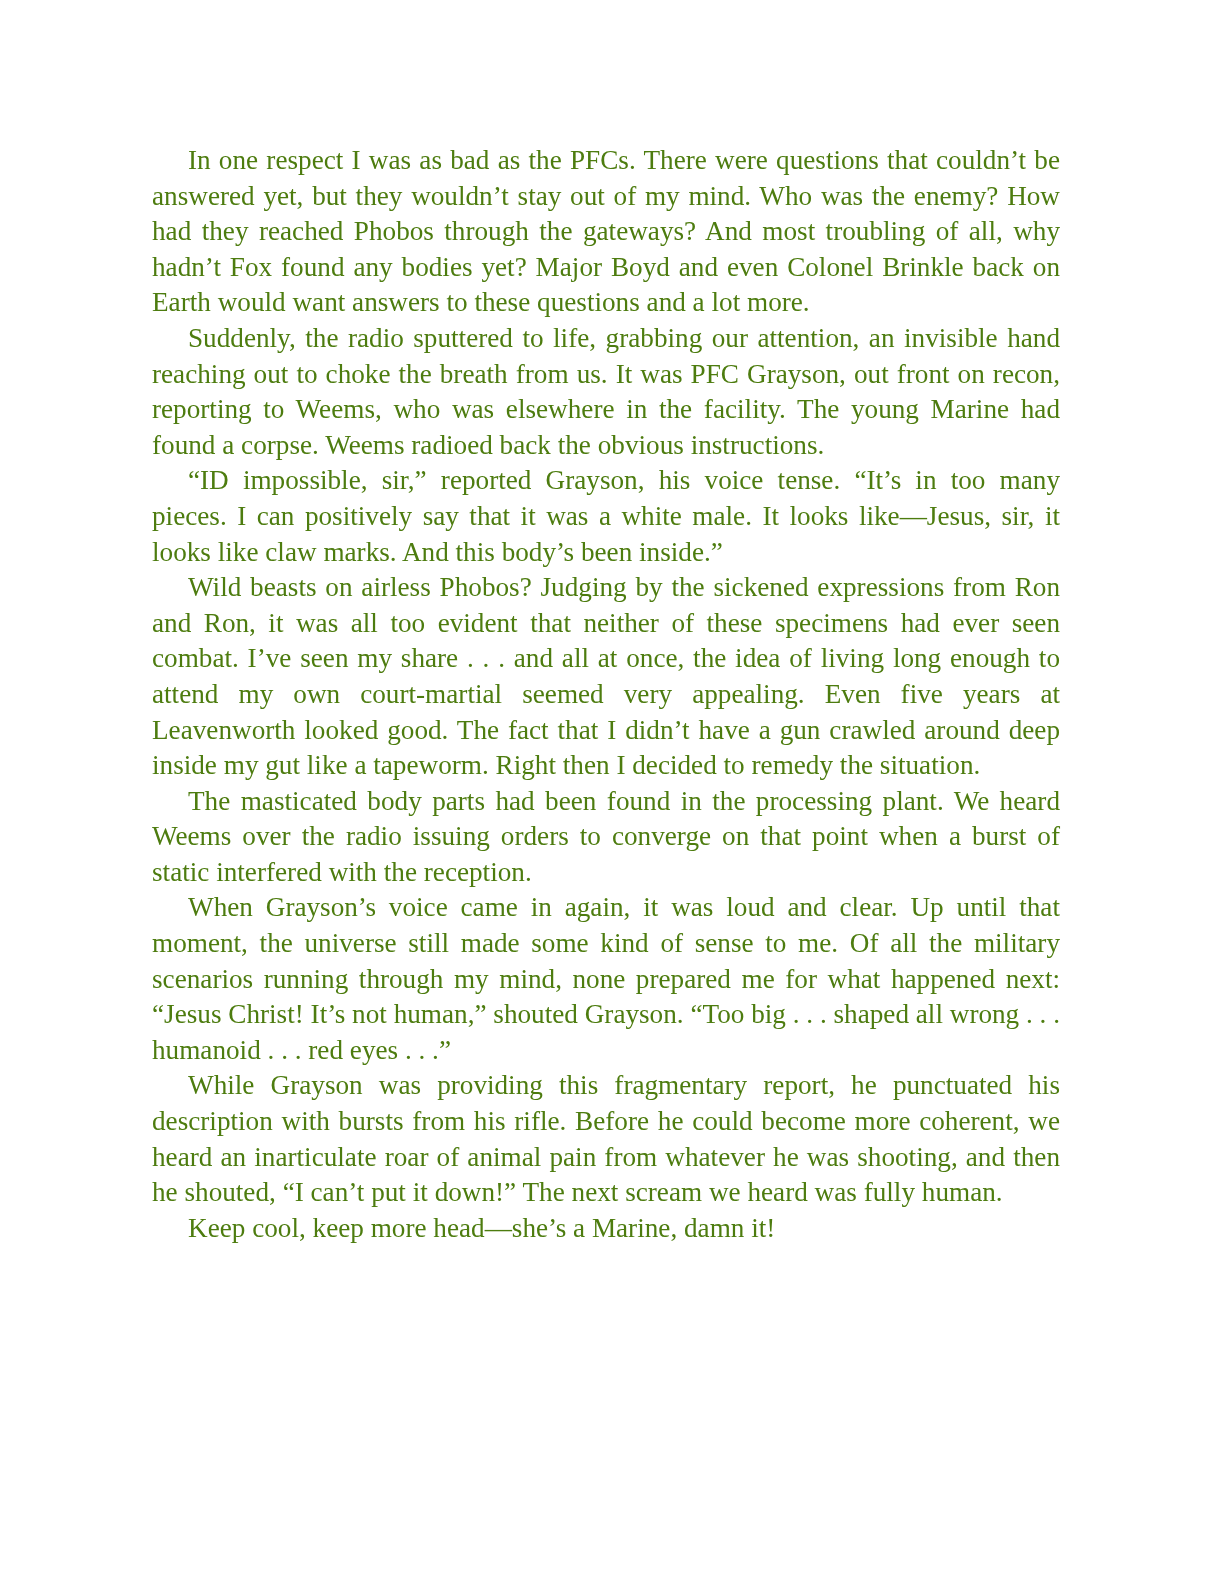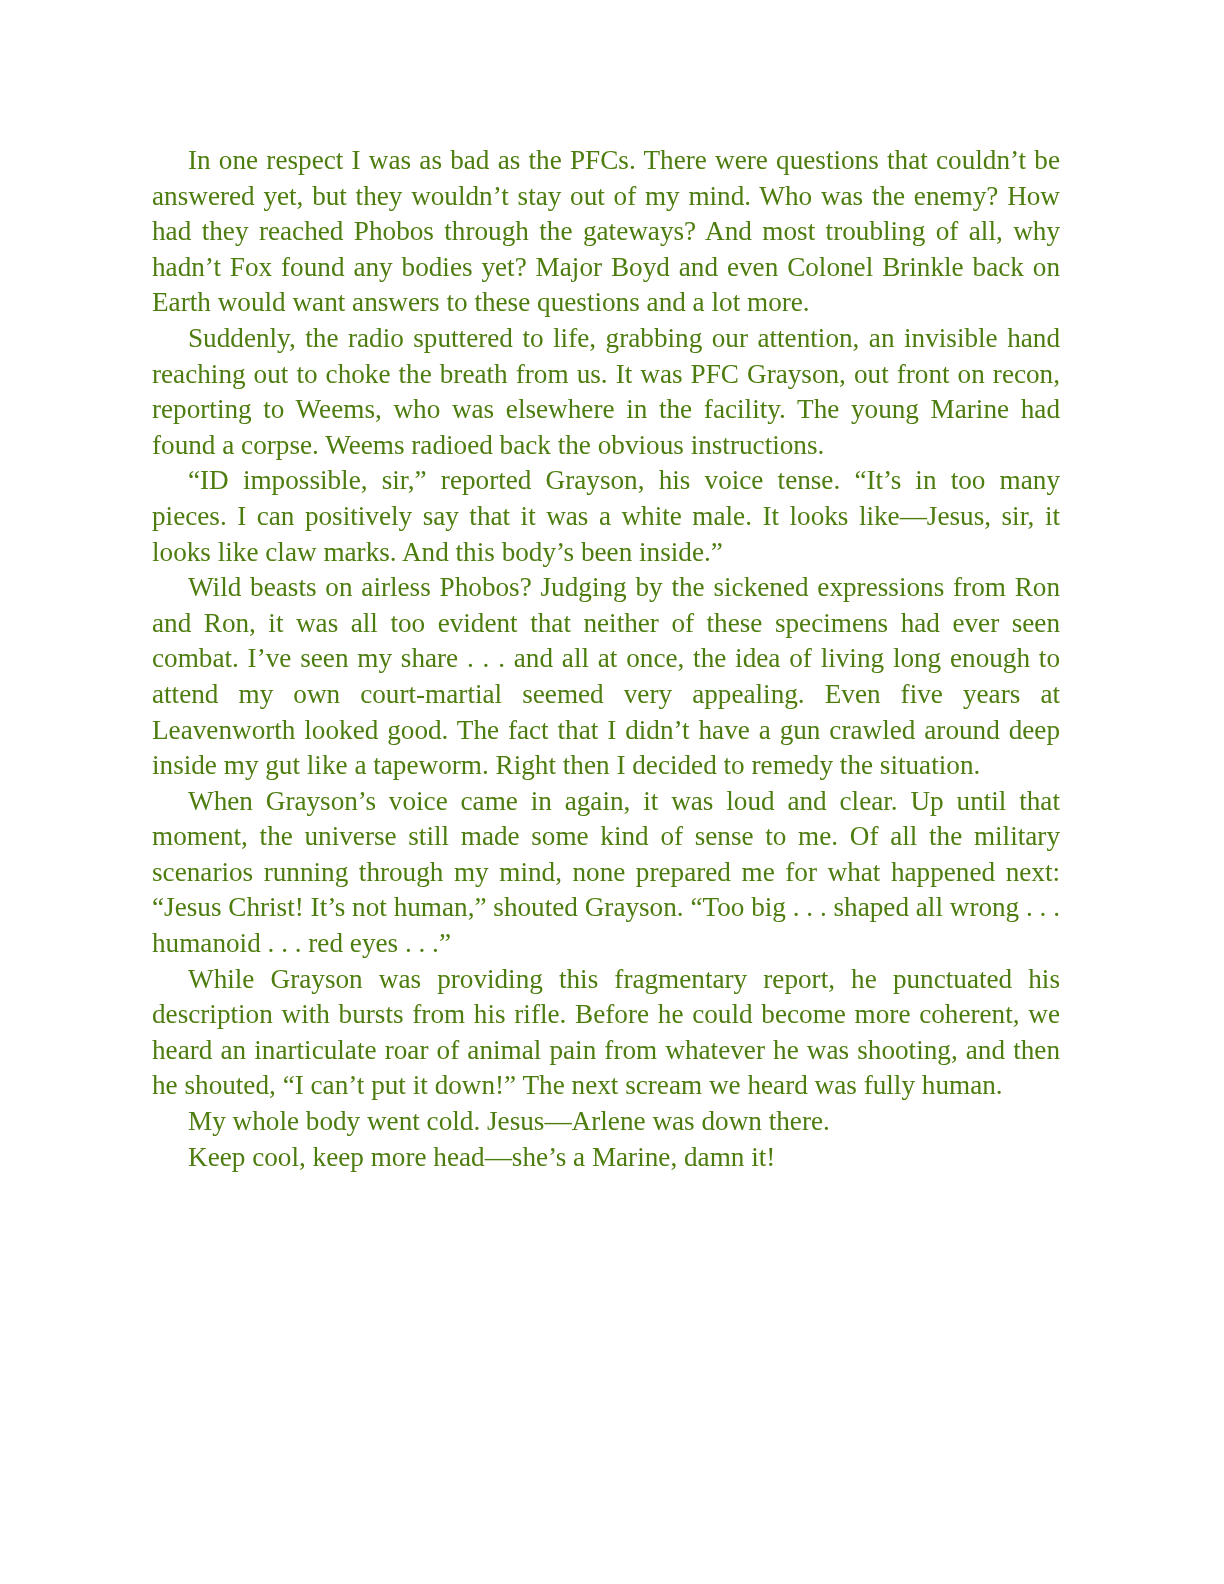--- a/index.html
+++ b/index.html
@@ -34,17 +34,17 @@
     }
   </style>
 </head>
 <body>
 
 <div class="page">
   <p class="para">In one respect I was as bad as the PFCs. There were questions that couldn’t be answered yet, but they wouldn’t stay out of my mind. Who was the enemy? How had they reached Phobos through the gateways? And most troubling of all, why hadn’t Fox found any bodies yet? Major Boyd and even Colonel Brinkle back on Earth would want answers to these questions and a lot more.</p>
   <p class="para">Suddenly, the radio sputtered to life, grabbing our attention, an invisible hand reaching out to choke the breath from us. It was PFC Grayson, out front on recon, reporting to Weems, who was elsewhere in the facility. The young Marine had found a corpse. Weems radioed back the obvious instructions.</p>
   <p class="para">“ID impossible, sir,” reported Grayson, his voice tense. “It’s in too many pieces. I can positively say that it was a white male. It looks like—Jesus, sir, it looks like claw marks. And this body’s been inside.”</p>
   <p class="para">Wild beasts on airless Phobos? Judging by the sickened expressions from Ron and Ron, it was all too evident that neither of these specimens had ever seen combat. I’ve seen my share . . . and all at once, the idea of living long enough to attend my own court-martial seemed very appealing. Even five years at Leavenworth looked good. The fact that I didn’t have a gun crawled around deep inside my gut like a tapeworm. Right then I decided to remedy the situation.</p>
+  <p class="para">The masticated body parts had been found in the processing plant. We heard Weems over the radio issuing orders to converge on that point when a burst of static interfered with the reception.</p>
   <p class="para">When Grayson’s voice came in again, it was loud and clear. Up until that moment, the universe still made some kind of sense to me. Of all the military scenarios running through my mind, none prepared me for what happened next: “Jesus Christ! It’s not human,” shouted Grayson. “Too big . . . shaped all wrong . . . humanoid . . . red eyes . . .”</p>
   <p class="para">While Grayson was providing this fragmentary report, he punctuated his description with bursts from his rifle. Before he could become more coherent, we heard an inarticulate roar of animal pain from whatever he was shooting, and then he shouted, “I can’t put it down!” The next scream we heard was fully human.</p>
-  <p class="para short">My whole body went cold. Jesus—Arlene was down there.</p>
   <p class="para short">Keep cool, keep more head—she’s a Marine, damn it!</p>
 </div>
 
 </body></html>

